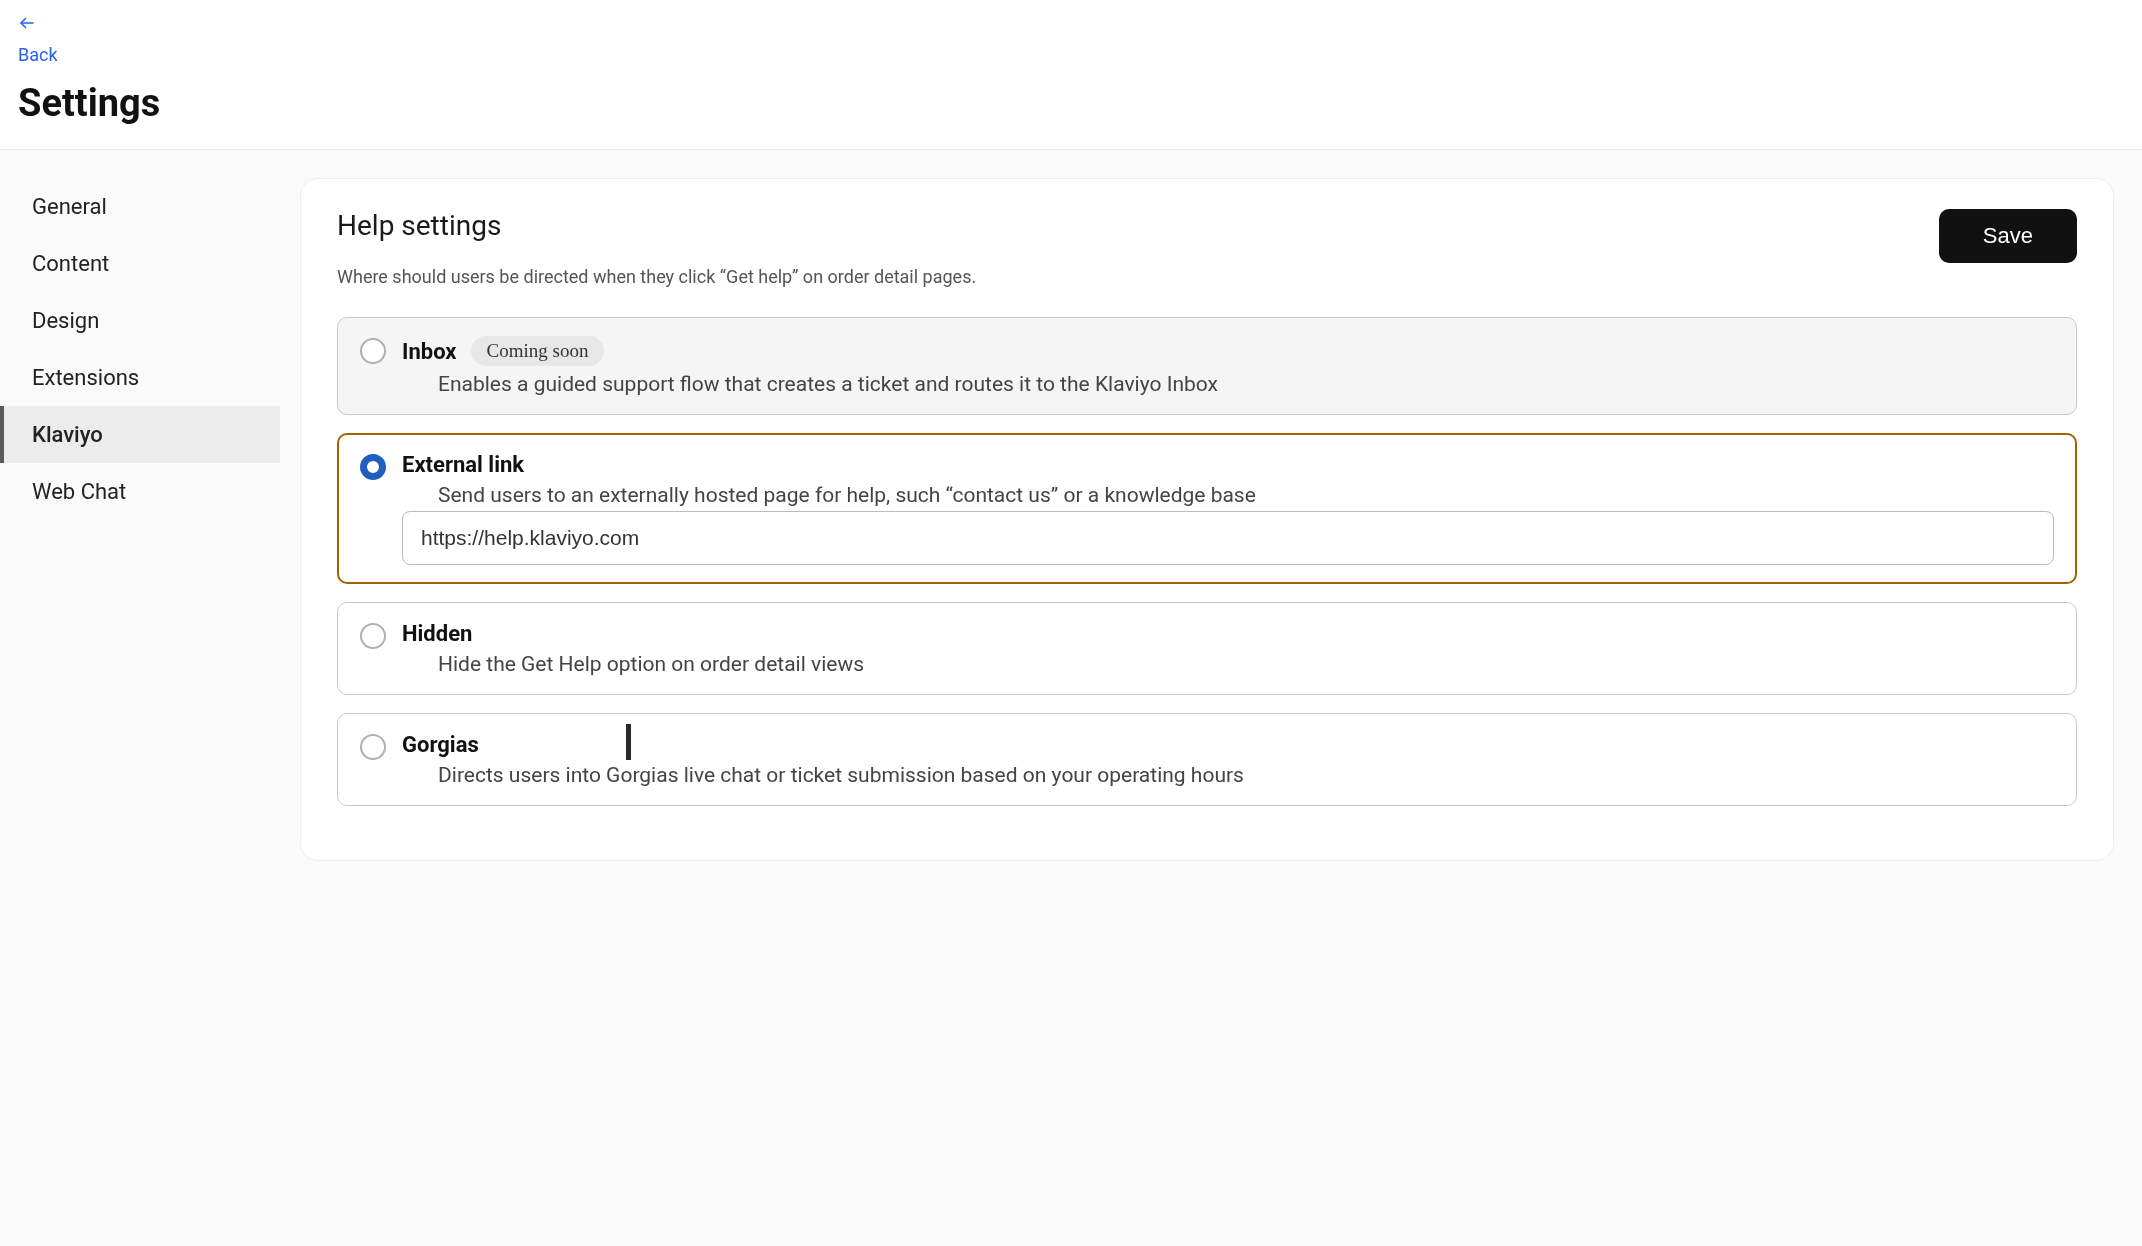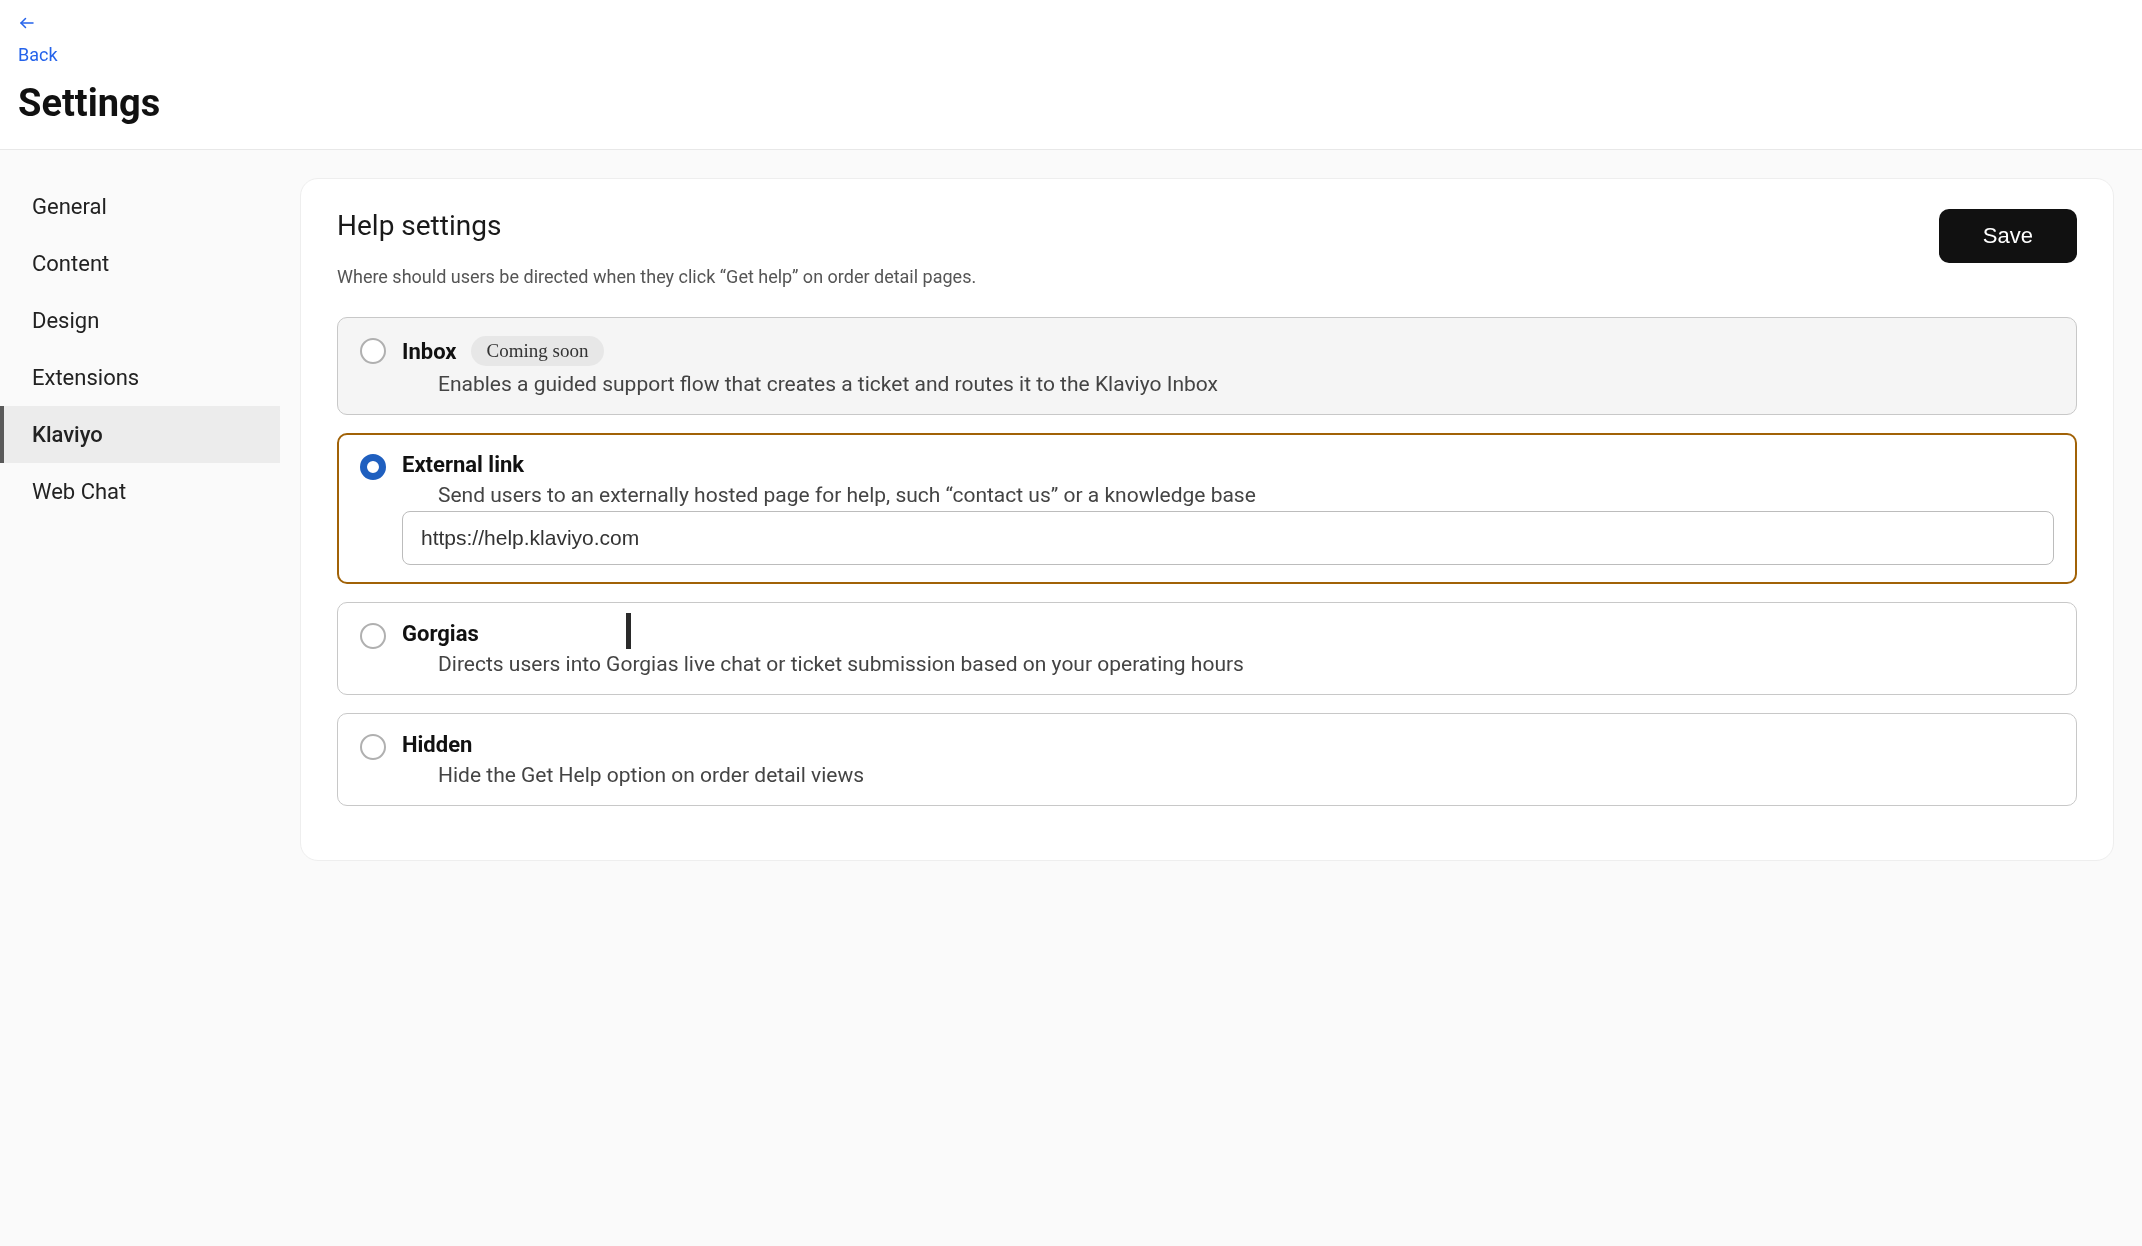--- a/index.html
+++ b/index.html
@@ -215,37 +215,37 @@
         <span class="radio checked"></span>
         <div class="opt-body">
           <div class="opt-title-row">
             <span class="opt-title">External link</span>
           </div>
           <div class="opt-desc">Send users to an externally hosted page for help, such “contact us” or a knowledge base</div>
           <input class="url-input" type="text" value="https://help.klaviyo.com" style="">
         </div>
       </div>
 
+      <div class="option">
+        <span class="radio"></span>
+        <div class="opt-body">
+          <div class="opt-title-row">
+            <span class="opt-title">Hidden</span>
+          </div>
+          <div class="opt-desc">Hide the Get Help option on order detail views</div>
+        </div>
+      </div>
+
       <div class="option" style="position:relative;">
         <span class="radio"></span>
         <div class="opt-body">
           <div class="opt-title-row">
             <span class="opt-title">Gorgias</span>
           </div>
           <div class="opt-desc">Directs users into Gorgias live chat or ticket submission based on your operating hours</div>
         </div>
         <span class="cursor-mark" style="left:288px; top:10px;"></span>
       </div>
 
-      <div class="option">
-        <span class="radio"></span>
-        <div class="opt-body">
-          <div class="opt-title-row">
-            <span class="opt-title">Hidden</span>
-          </div>
-          <div class="opt-desc">Hide the Get Help option on order detail views</div>
-        </div>
-      </div>
-
     </div>
   </main>
 
 </div>
 
 </body></html>

